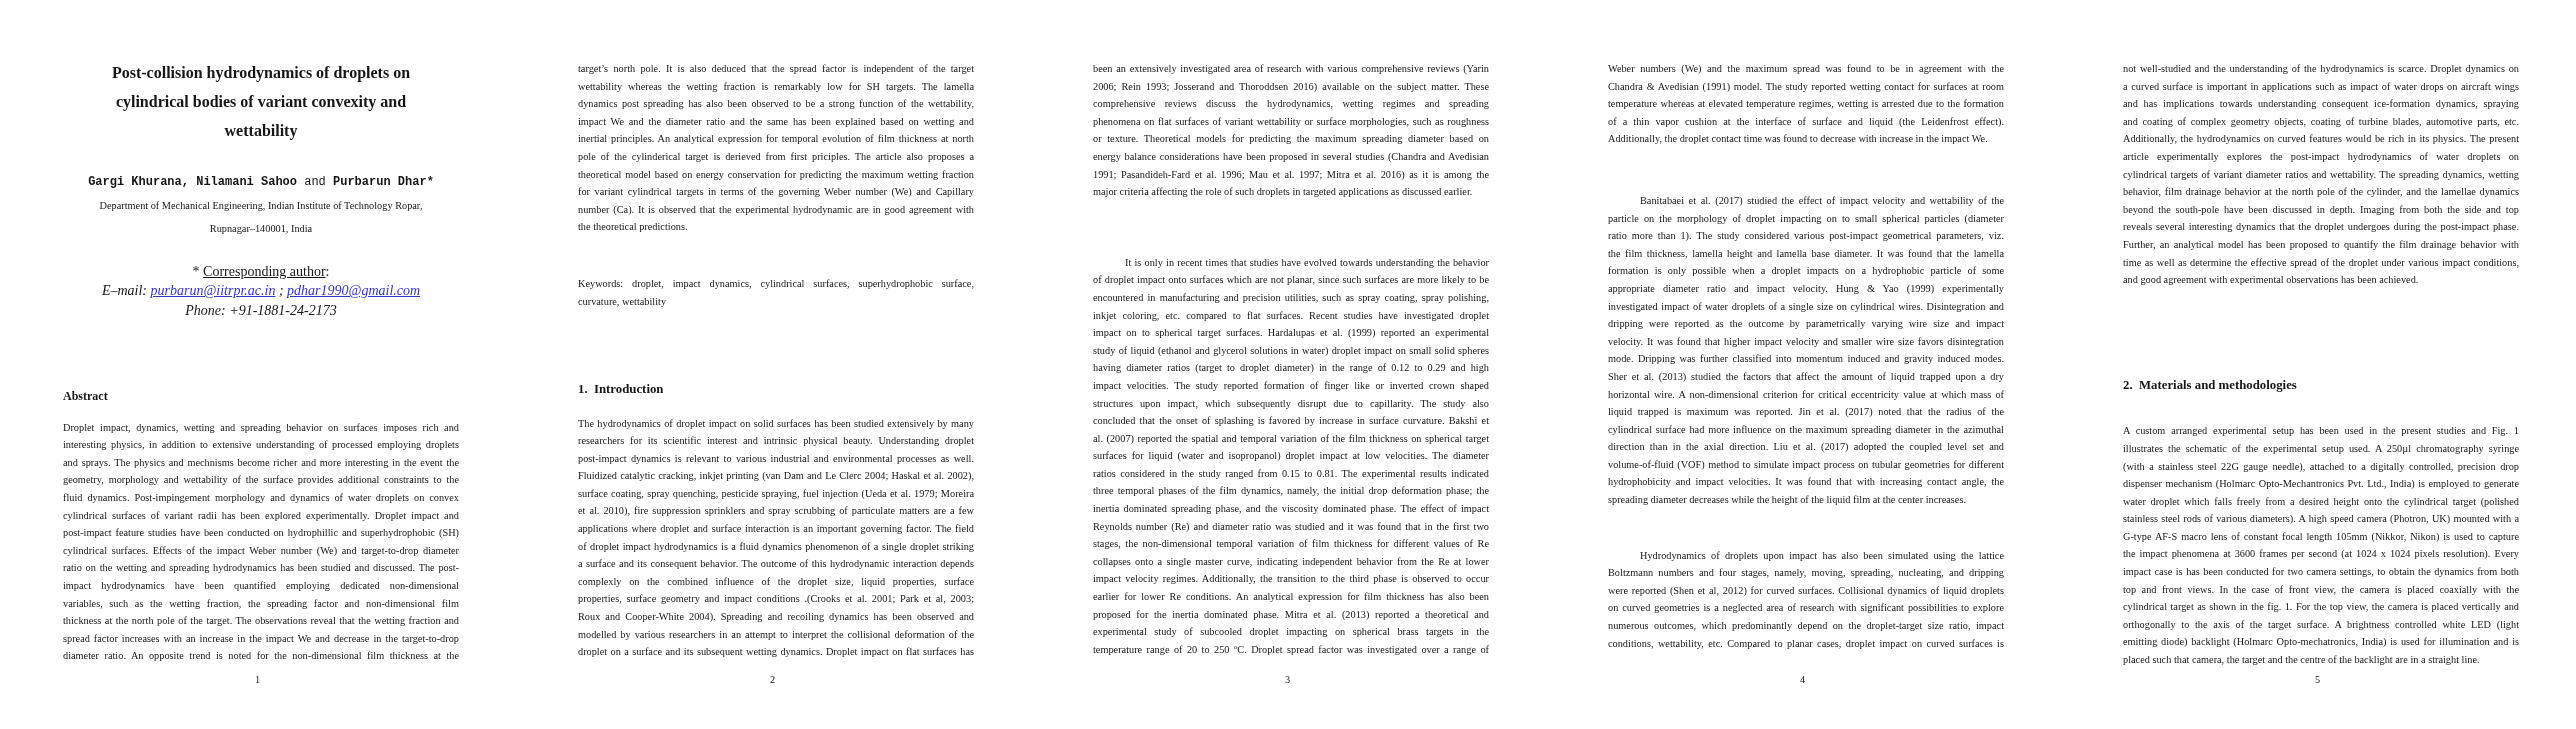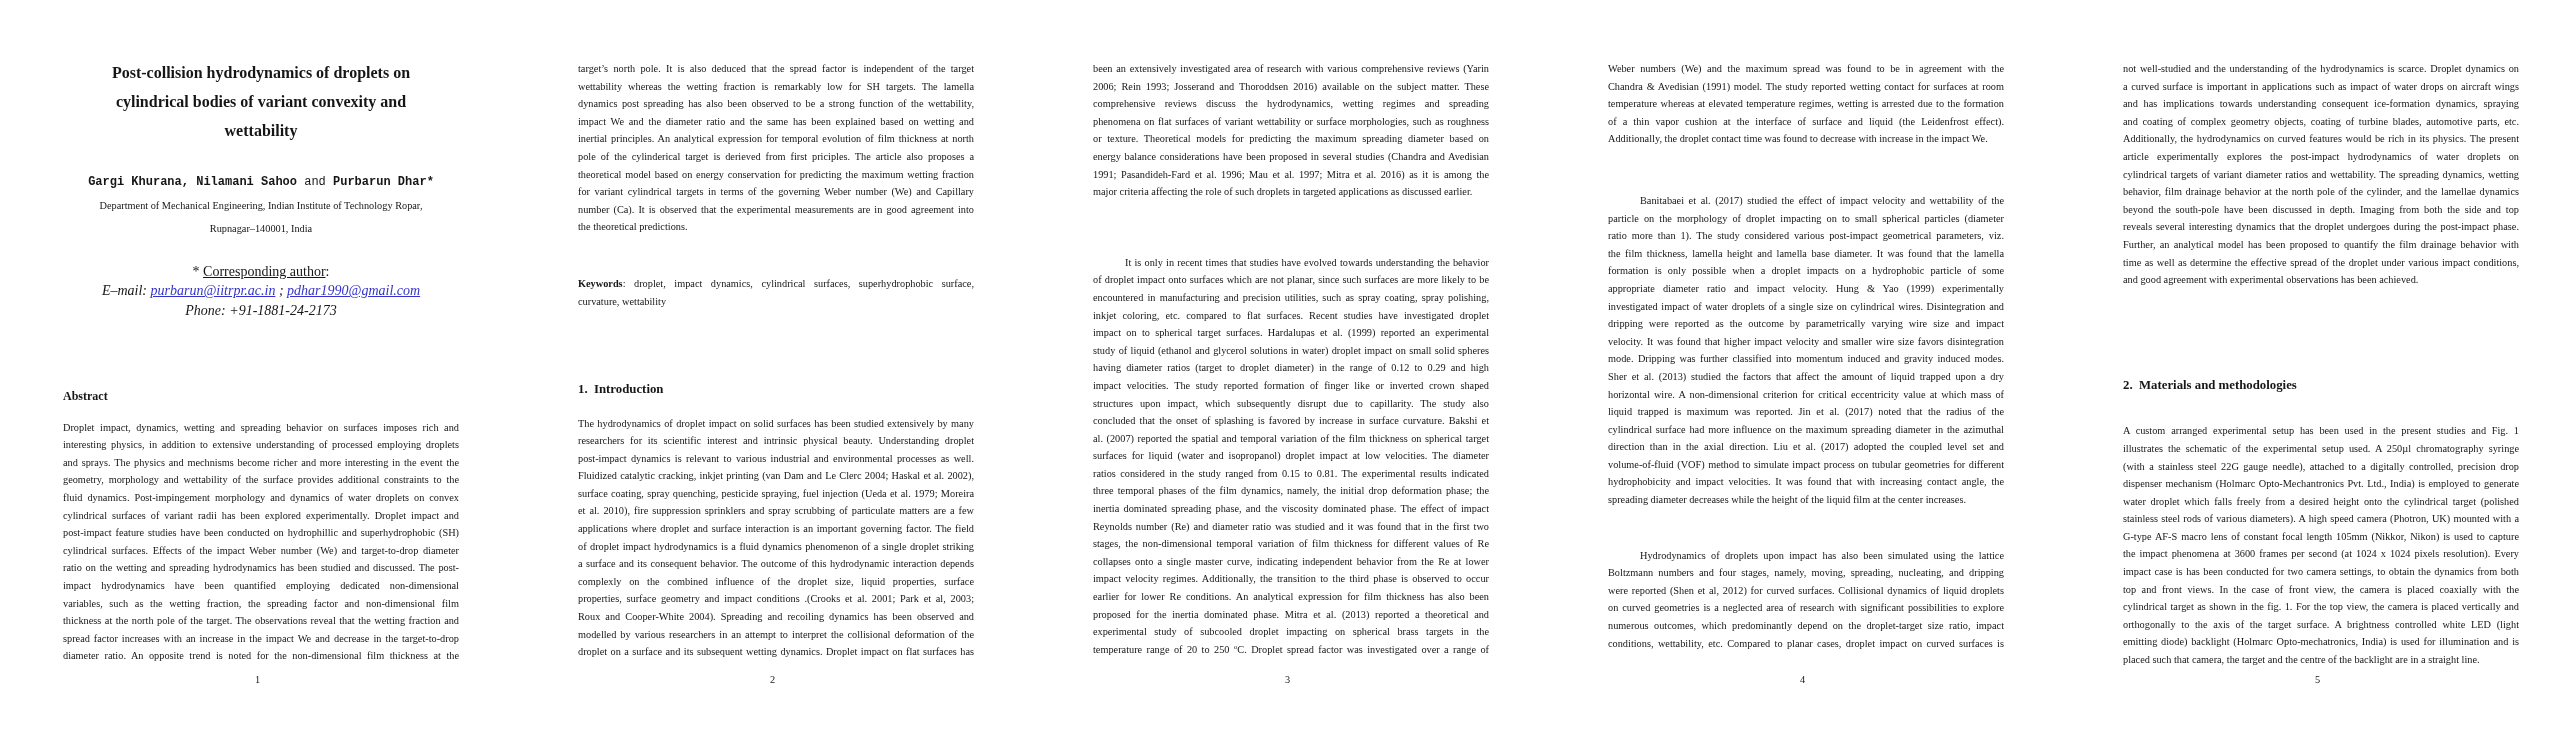--- a/index.html
+++ b/index.html
@@ -79,25 +79,25 @@
   <div class="content">
       <div class="block" style="margin-top: 60px;">
         <div class="line">target’s north pole. It is also deduced that the spread factor is independent of the target</div>
         <div class="line">wettability whereas the wetting fraction is remarkably low for SH targets. The lamella</div>
         <div class="line">dynamics post spreading has also been observed to be a strong function of the wettability,</div>
         <div class="line">impact We and the diameter ratio and the same has been explained based on wetting and</div>
         <div class="line">inertial principles. An analytical expression for temporal evolution of film thickness at north</div>
         <div class="line">pole of the cylinderical target is derieved from first priciples. The article also proposes a</div>
         <div class="line">theoretical model based on energy conservation for predicting the maximum wetting fraction</div>
         <div class="line">for variant cylindrical targets in terms of the governing Weber number (We) and Capillary</div>
-        <div class="line">number (Ca). It is observed that the experimental measurements are in good agreement into</div>
+        <div class="line">number (Ca). It is observed that the experimental hydrodynamic are in good agreement with</div>
         <div class="line lastline">the theoretical predictions.</div>
       </div>
       <div class="block" style="margin-top: 39px;">
-        <div class="line"><span style="font-weight: bold;">Keywords</span><span>: droplet, impact dynamics, cylindrical surfaces, superhydrophobic surface,</span></div>
+        <div class="line"><span style="font-weight: normal;">Keywords</span><span>: droplet, impact dynamics, cylindrical surfaces, superhydrophobic surface,</span></div>
         <div class="line lastline">curvature, wettability</div>
       </div>
       <div class="block heading h-section" style="margin-top: 70px;">1.&nbsp; Introduction</div>
       <div class="block" style="margin-top: 16.4px;">
         <div class="line">The hydrodynamics of droplet impact on solid surfaces has been studied extensively by many</div>
         <div class="line">researchers for its scientific interest and intrinsic physical beauty. Understanding droplet</div>
         <div class="line">post-impact dynamics is relevant to various industrial and environmental processes as well.</div>
         <div class="line">Fluidized catalytic cracking, inkjet printing (van Dam and Le Clerc 2004; Haskal et al. 2002),</div>
         <div class="line">surface coating, spray quenching, pesticide spraying, fuel injection (Ueda et al. 1979; Moreira</div>
         <div class="line">et al. 2010), fire suppression sprinklers and spray scrubbing of particulate matters are a few</div>

